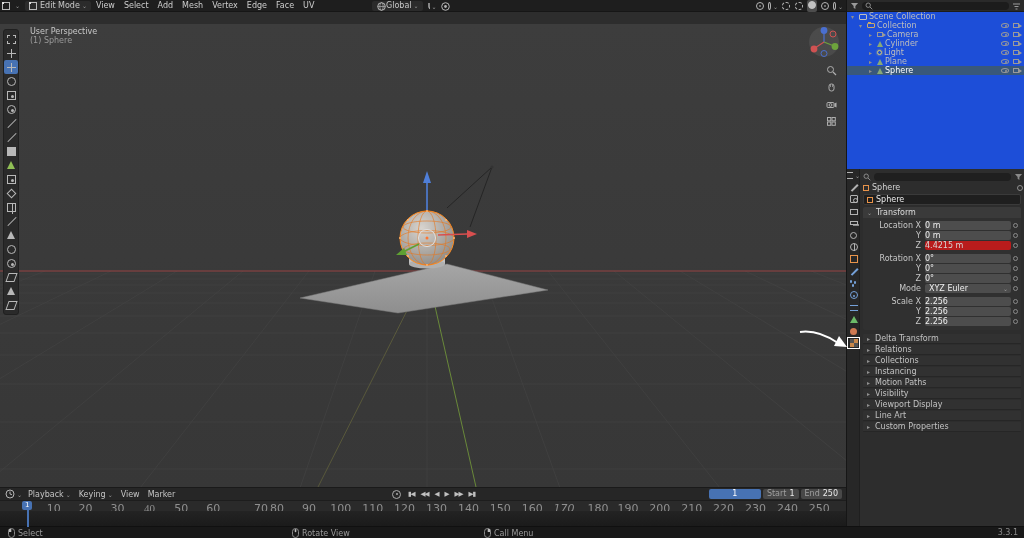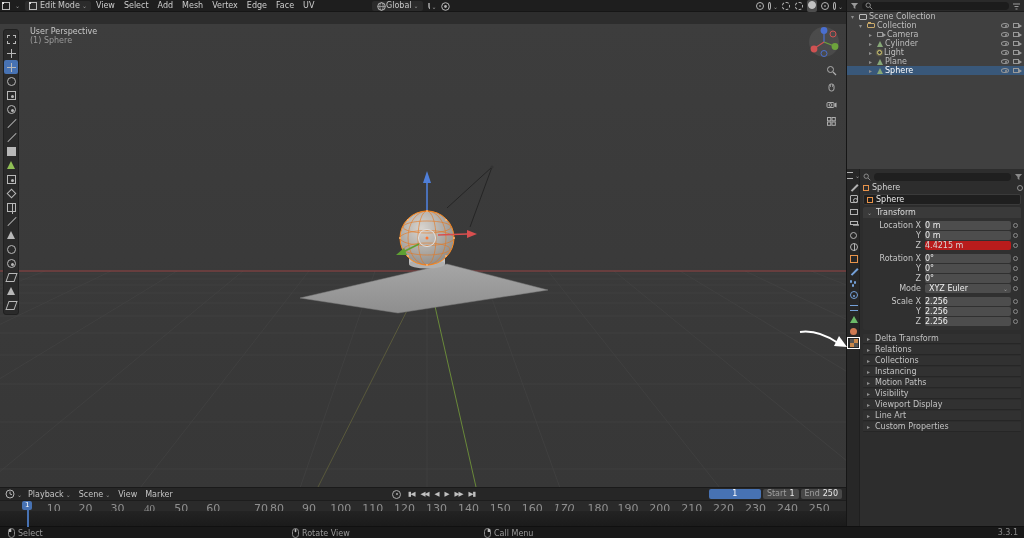--- a/index.html
+++ b/index.html
@@ -72,21 +72,21 @@
   .ruler-tick{position:absolute;top:1px;transform:translateX(-50%);color:#8f8f8f;font-size:11px}
   .playhead{position:absolute;left:22px;top:0;width:12px;height:26px;z-index:3}
   .playhead::after{content:"";position:absolute;left:5px;top:9px;width:2px;height:17px;background:#4772b3}
   .ph-pill{position:absolute;left:0;top:0;background:#4772b3;color:#fff;font-size:7px;border-radius:2px;padding:0 3px;line-height:9px}
   .track{left:0;top:511px;width:846px;height:15px;background:linear-gradient(#232323,#1b1b1b)}
   
   .sb{left:0;top:526px;width:1024px;height:12px;background:#181818;border-top:1px solid #101010;color:#9a9a9a}
   .sbitem{position:absolute;top:0;height:12px;display:flex;align-items:center;gap:3px}
   .sbver{position:absolute;right:6px;top:0;line-height:12px;color:#8a8a8a}
   
-  .outliner{left:846px;top:0;width:178px;height:208px;background:#404040;border-left:1px solid #161616;border-bottom:1px solid #161616}
+  .outliner{left:846px;top:0;width:178px;height:208px;background:#1d4ed8;border-left:1px solid #161616;border-bottom:1px solid #161616}
   .ol-head{height:12px;background:#2a2a2a;display:flex;align-items:center;gap:3px;padding:0 3px;border-bottom:1px solid #1c1c1c}
   .ol-search{flex:1;height:8px;background:#1c1c1c;border-radius:4px;display:flex;align-items:center;padding:0 3px}
   .ol-row{display:flex;align-items:center;height:9px;padding-right:3px;color:#bdbdbd}
   .ol-row.d0{padding-left:4px}.ol-row.d1{padding-left:12px}.ol-row.d2{padding-left:22px}
   .ol-row.sel{background:#39587a;color:#fff}
   .disc{width:8px;color:#8f8f8f}
   .disc.e::before{content:"▾";font-size:6px}
   .disc.c::before{content:"▸";font-size:6px}
   .ol-label{margin-left:2px}
   .ol-right{margin-left:auto;display:flex;gap:4px;align-items:center}
@@ -422,21 +422,21 @@
 
   <div class="abs tlh">
     <span class="icbtn chev" style="margin-left:3px">
       <svg width="10" height="10">
           <circle cx="5" cy="5" r="4" fill="none" stroke="#b5b5b5"></circle>
           <line x1="5" y1="5" x2="5" y2="2.5" stroke="#b5b5b5"></line>
           <line x1="5" y1="5" x2="7" y2="5.8" stroke="#b5b5b5"></line>
         </svg>
     </span>
     <span class="menu chev">Playback</span>
-    <span class="menu chev">Scene</span>
+    <span class="menu chev">Keying</span>
     <span class="menu">View</span>
     <span class="menu">Marker</span>
     <span class="pbgroup">
       <span class="reckey"></span>
       <span class="pb pb-start"></span>
       <span class="pb pb-prevkey"></span>
       <span class="pb pb-rev"></span>
       <span class="pb pb-play"></span>
       <span class="pb pb-nextkey"></span>
       <span class="pb pb-end"></span>

